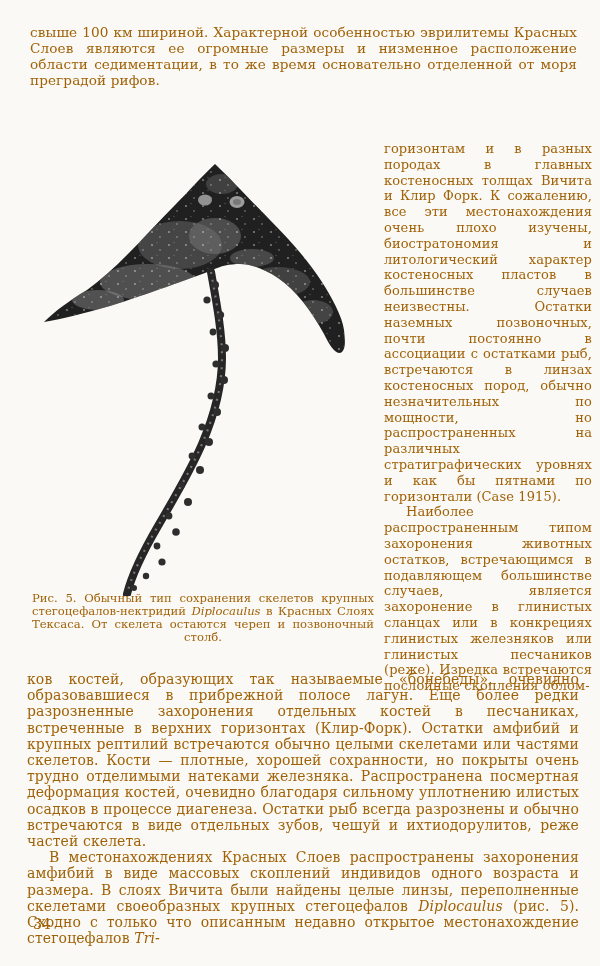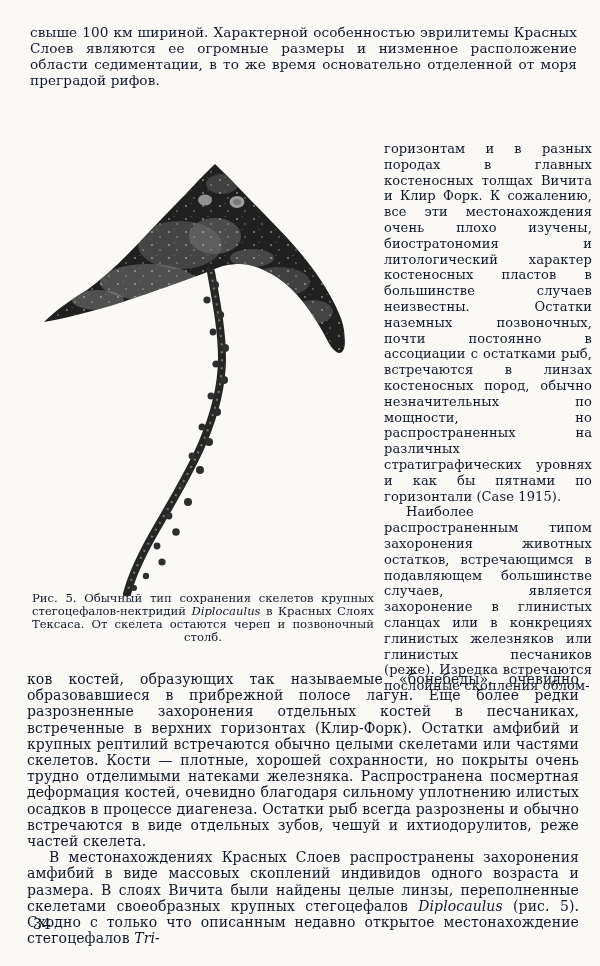--- a/index.html
+++ b/index.html
@@ -2,21 +2,21 @@
 <html lang="ru"><head>
 <meta charset="utf-8">
 <style>
   html,body { margin:0; padding:0; background:#e8e6e1; }
   .page {
     position:relative;
     width:600px; height:966px;
     margin:0 auto;
     background:#faf9f6;
     font-family:"DejaVu Serif","Liberation Serif",serif;
-    color:#0f172a;
+    color:#a16207;
     overflow:hidden;
   }
   .txt { text-align:justify; letter-spacing:0.1px; }
   .txt p { margin:0; }
   .indent { text-indent:22px; }
   .it { font-style:italic; }
 
   .top-block {
     position:absolute; top:24px; left:30px; width:547px;
     font-size:13.6px; line-height:16px;

